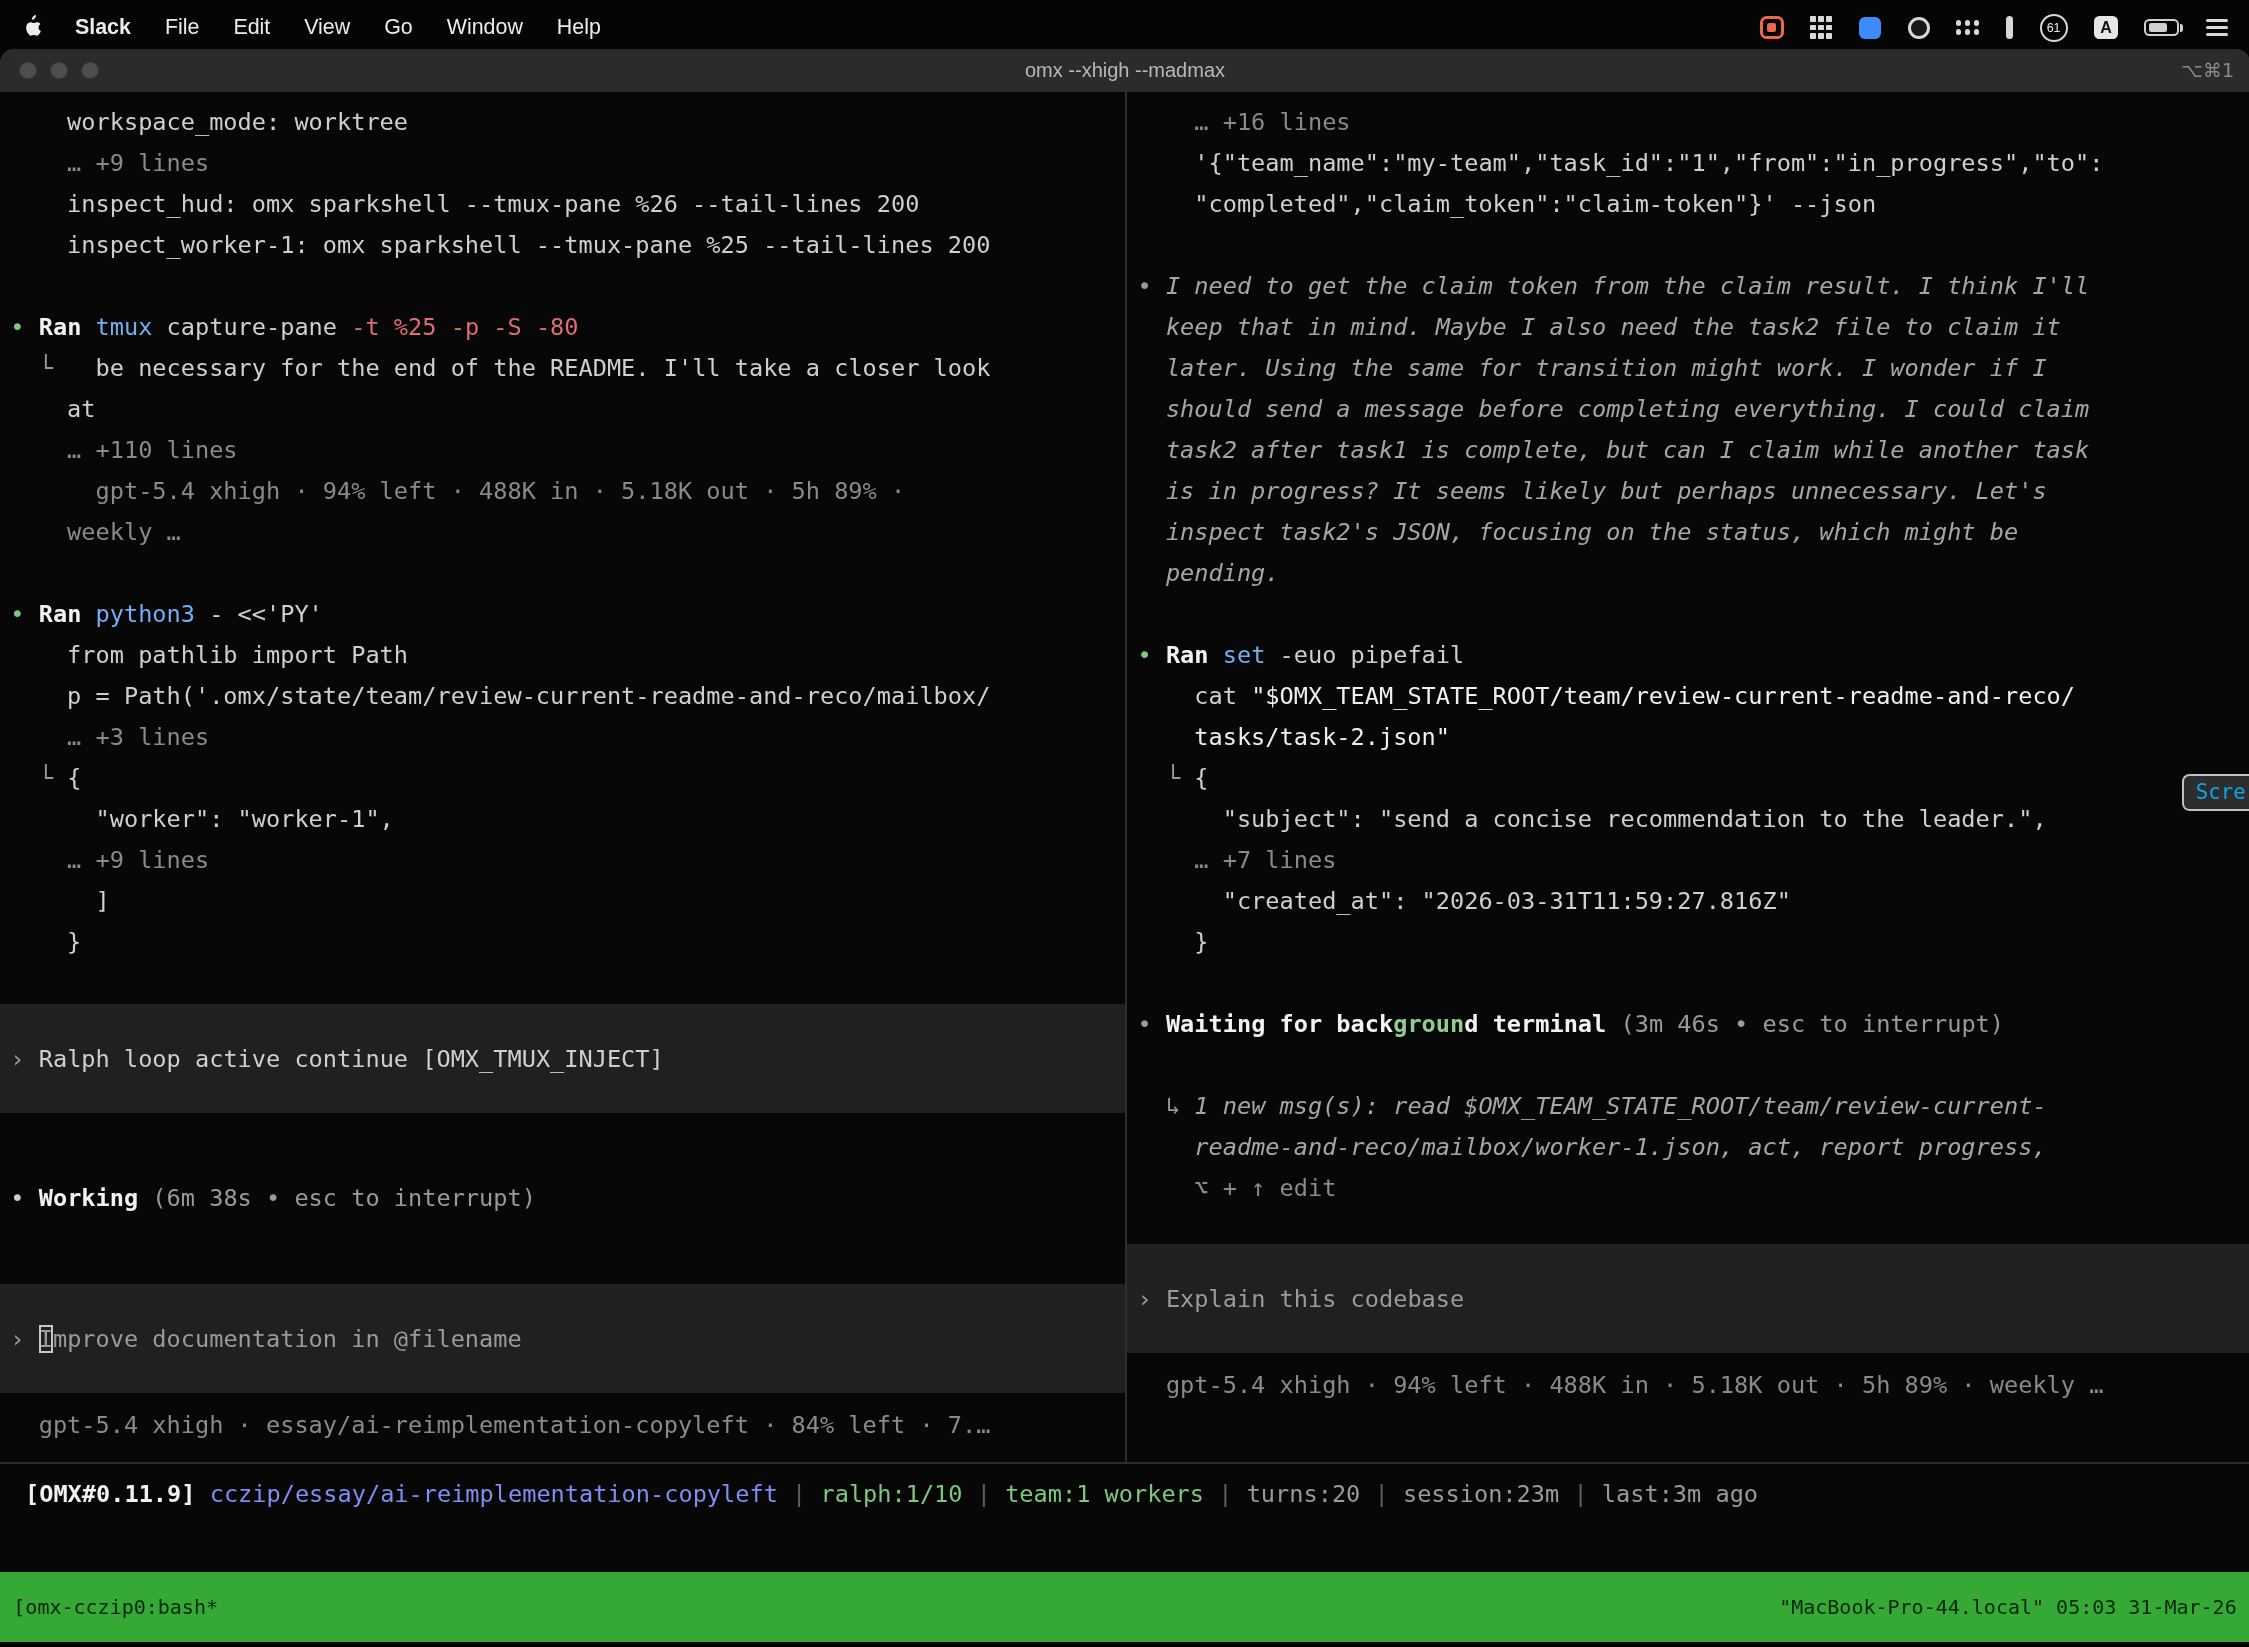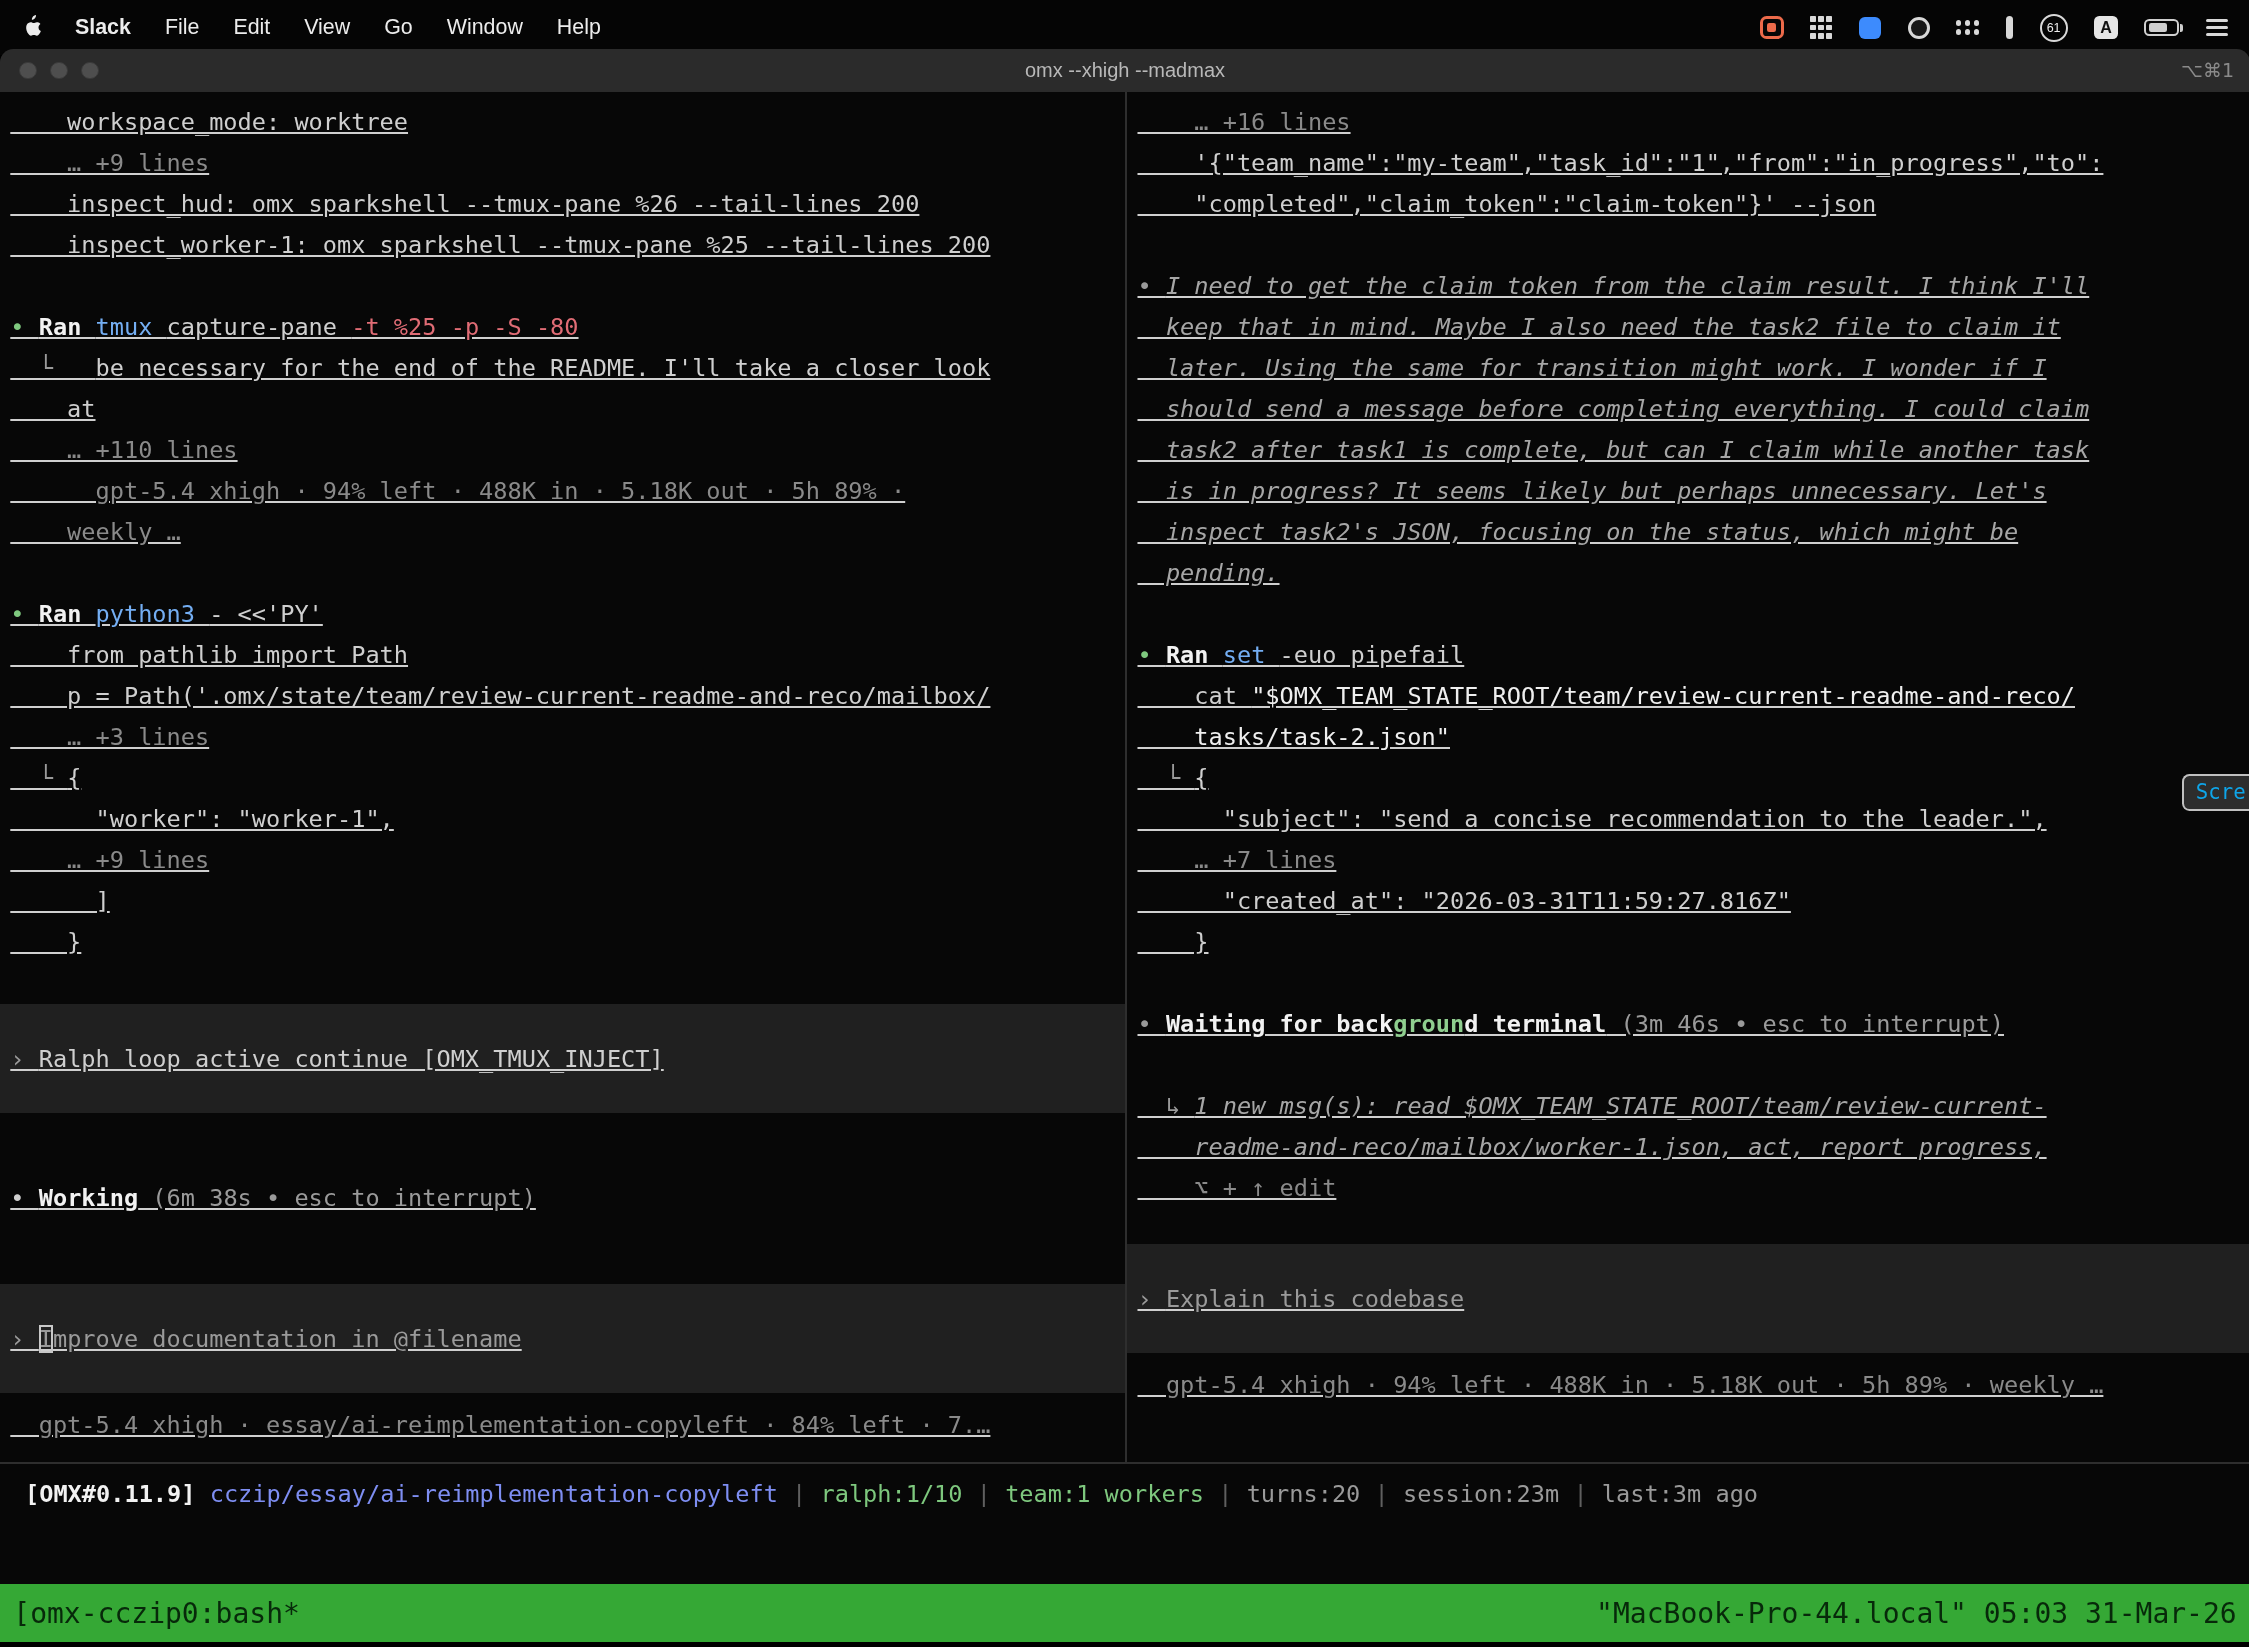--- a/index.html
+++ b/index.html
@@ -46,30 +46,30 @@
   .titlebar { height:43px; background:#2b2b2b; position:relative; flex:0 0 auto; }
   .tlgroup { position:absolute; left:19px; top:12.5px; display:flex; gap:13.3px; }
   .tl { width:17.7px; height:17.7px; border-radius:50%; background:#4e4e4e; border:0.7px solid #3a3a3a; }
   .wtitle { position:absolute; left:0; right:0; top:0; line-height:43px; text-align:center;
             color:#b8b8b8; font-size:20px; }
   .wshort { position:absolute; right:16px; top:0; line-height:43px; color:#8a8a8a; font-size:19px;
             font-family:"DejaVu Sans", sans-serif; }
 
   .term { flex:1; display:flex; flex-direction:column;
           font-family:"DejaVu Sans Mono","DejaVu Sans",monospace; font-size:23.6px; color:#cfcfcf; }
-  .panes { height:1370px; display:flex; flex:0 0 auto;text-decoration:underline; }
+  .panes { height:1370px; display:flex; flex:0 0 auto; }
   .pane { padding:10.3px 10.3px 0 10.3px; overflow:hidden; }
   .pane.left { width:1125px; flex:0 0 auto; }
   .pane.right { flex:1; }
   .pdiv { width:2.2px; background:#2e2e2e; flex:0 0 auto; }
   .hrule { height:1.5px; background:#2e2e2e; flex:0 0 auto; }
   .statusrow { height:62px; display:flex; align-items:center; padding-left:25px; flex:0 0 auto; white-space:pre; }
   .fill { flex:1; }
-  .tmuxbar { height:58px; background:#35a835; color:#07290a; display:flex; align-items:center;
-             justify-content:space-between; padding:0 13.3px; font-size:28px; white-space:pre; flex:0 0 auto; }
+  .tmuxbar { height:70px; background:#35a835; color:#07290a; display:flex; align-items:center;
+             justify-content:space-between; padding:0 13.3px; font-size:20px; white-space:pre; flex:0 0 auto; }
 
   .tline { height:41px; line-height:41px; white-space:pre; overflow:hidden; }
   .band { height:109px; display:flex; align-items:center; background:#202020;
           margin:0 -10.3px; padding:0 10.3px; white-space:pre; }
   .mt48 { margin-top:35px; }
 
   .fg    { color:#cfcfcf; }
   .bright{ color:#efefef; }
   .boldw { color:#f2f2f2; font-weight:700; }
   .boldg { color:#8fce8f; font-weight:700;margin-top:28px; }

